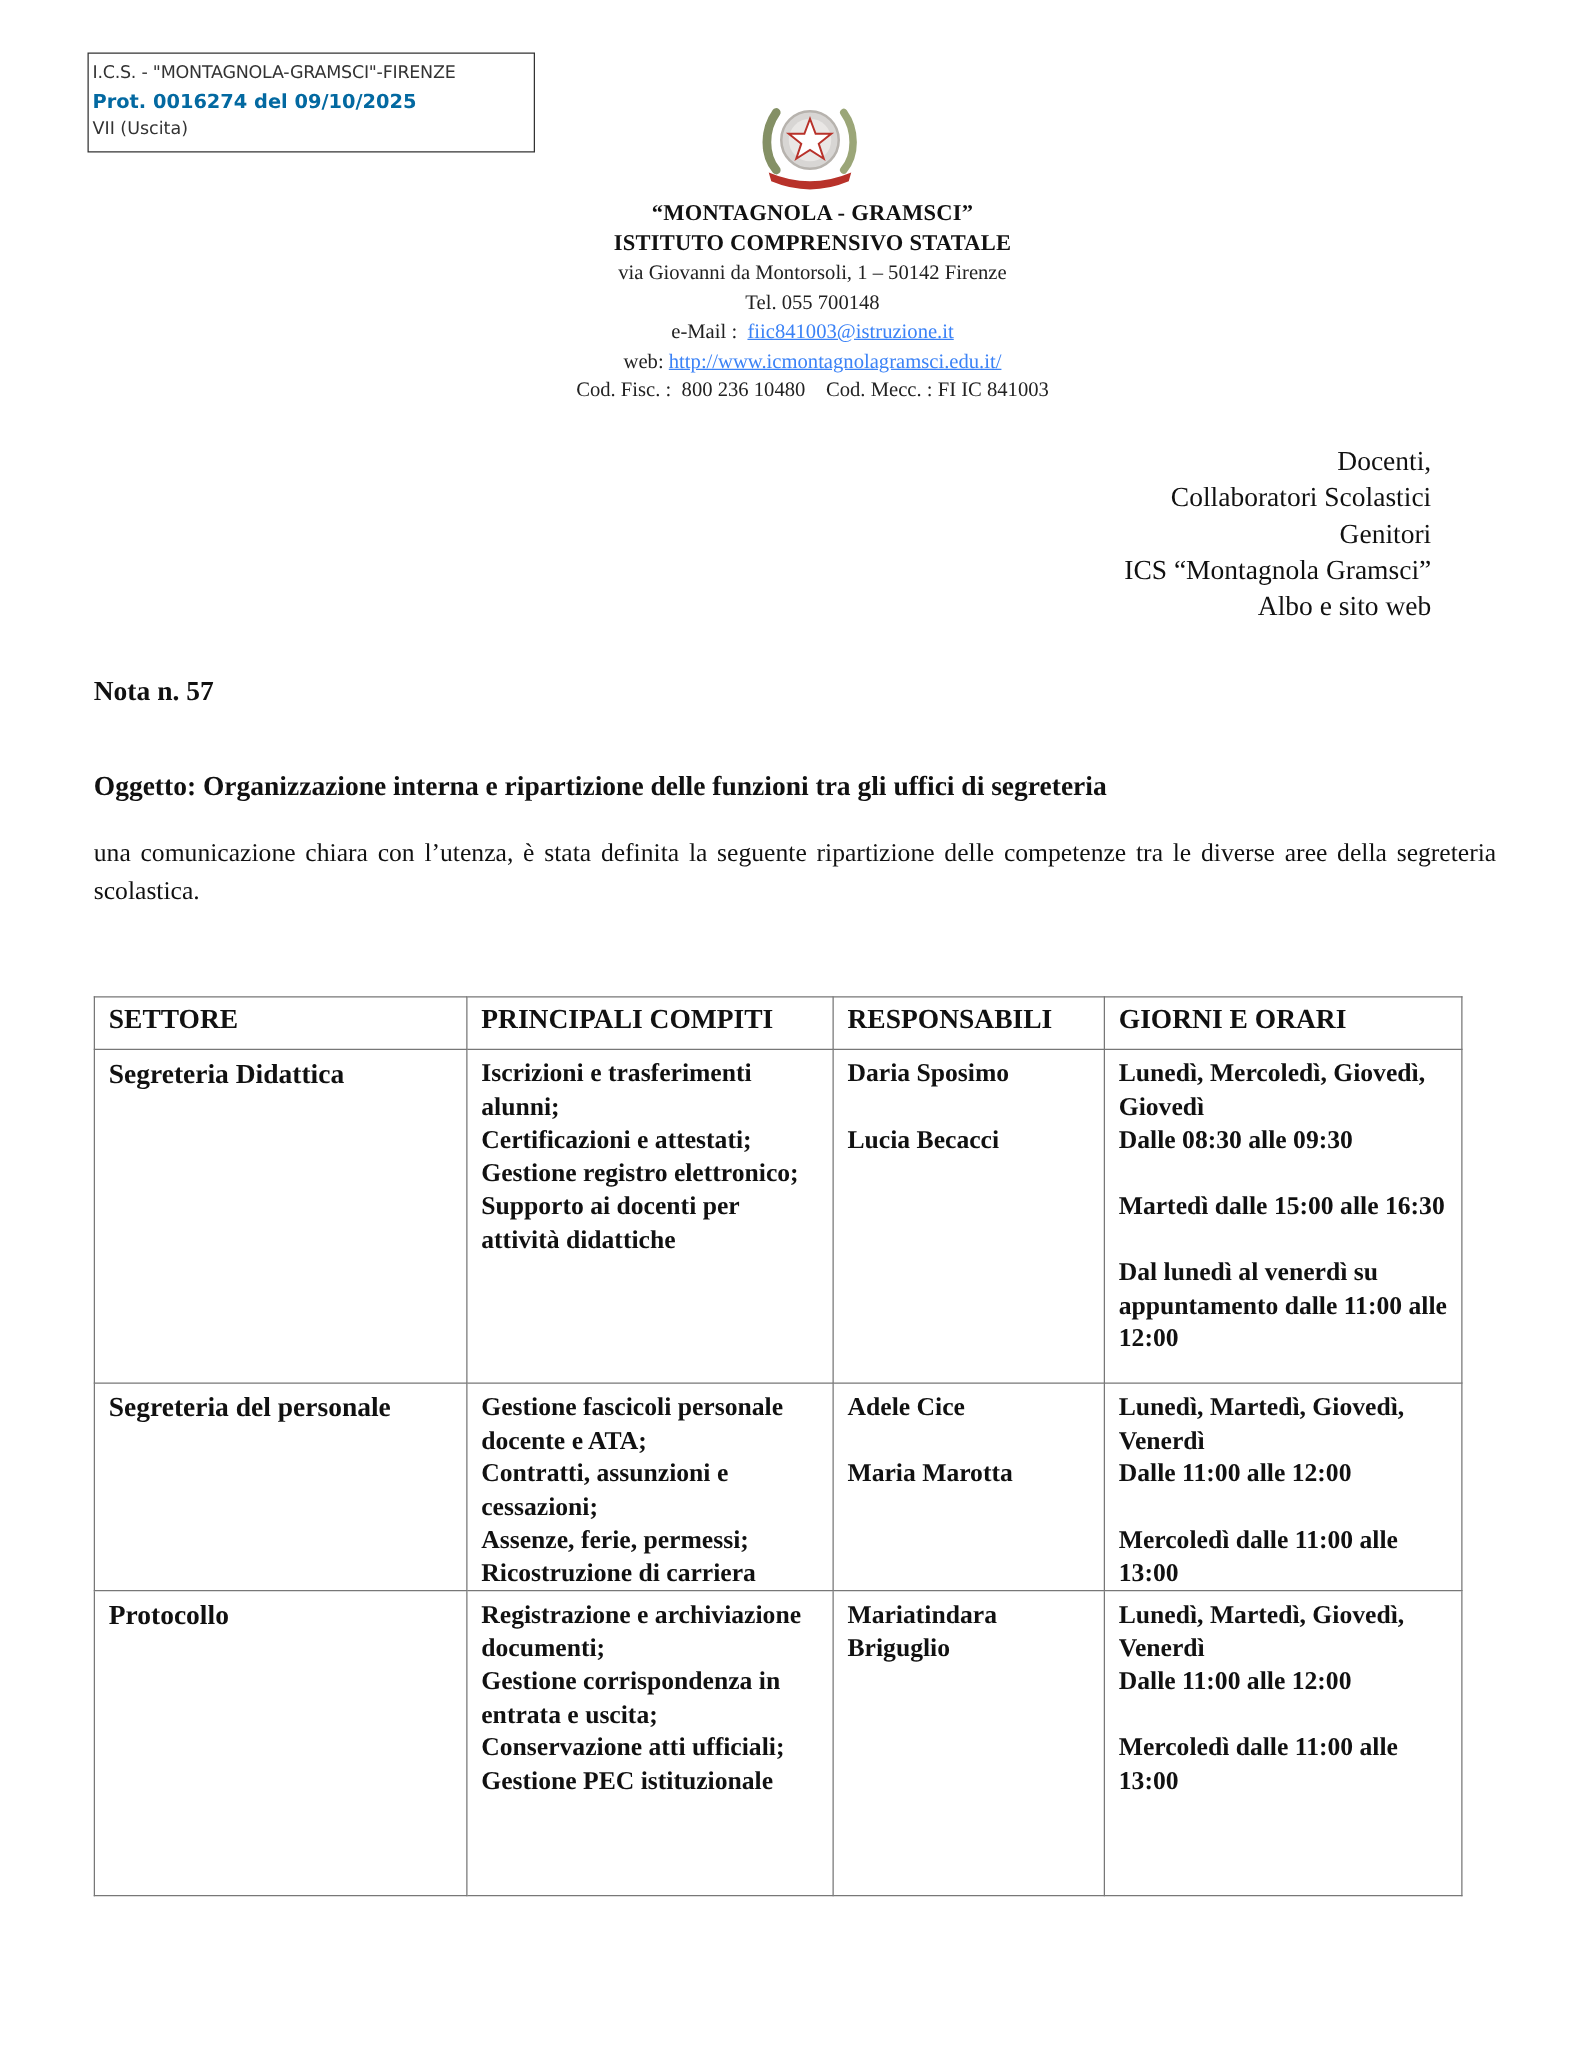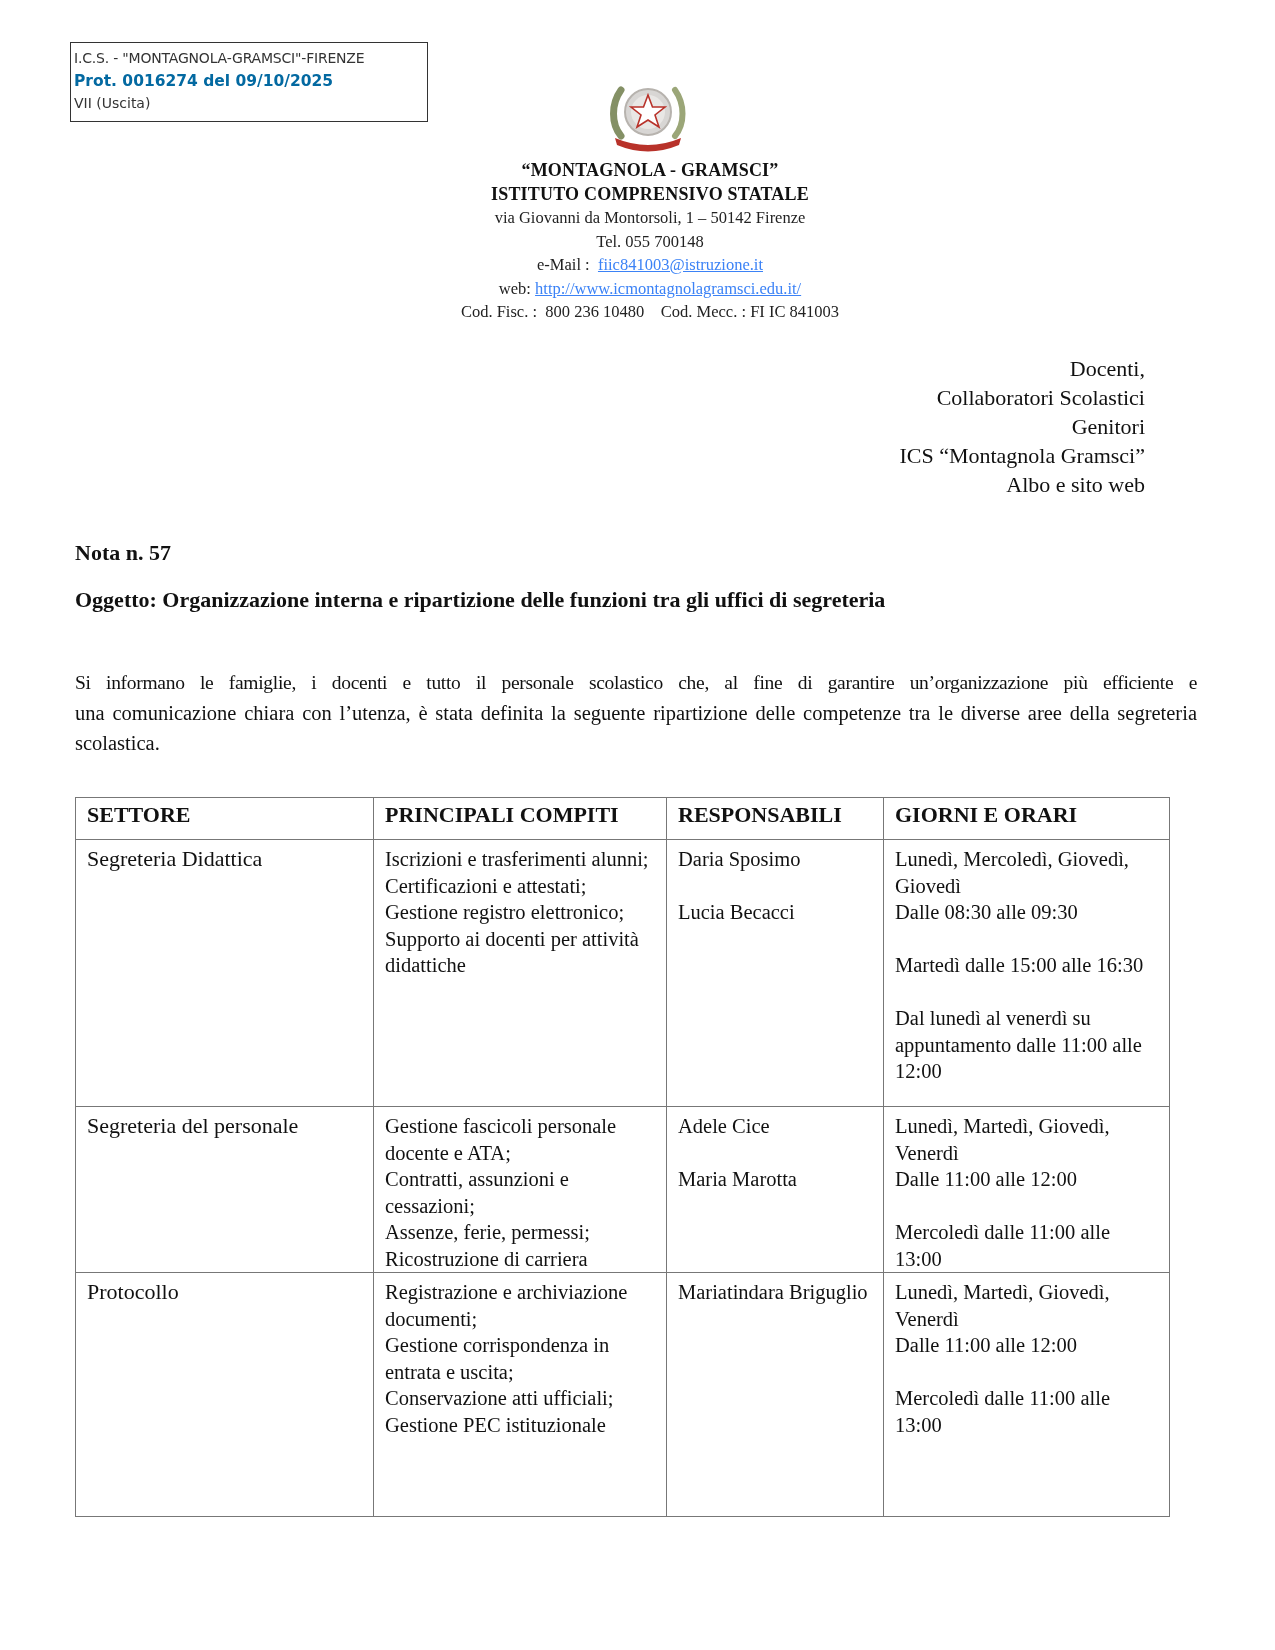--- a/index.html
+++ b/index.html
@@ -18,28 +18,28 @@
   
   .header { left: 300px; top: 158px; width: 700px; text-align: center; font-family: "Liberation Serif", serif; }
   .header .title { font-size: 18px; font-weight: bold; line-height: 24px; letter-spacing: 0.2px; }
   .header .line { font-size: 16.5px; line-height: 23.5px; color: #222; }
   .header a { color: #3b82f6; text-decoration: underline; }
 
   
   .recipients { right: 130px; top: 354px; text-align: right; font-size: 22px; line-height: 29px; }
 
   .nota { left: 75px; top: 540px; font-size: 22px; font-weight: bold; }
-  .oggetto { left: 75px; top: 587px; font-size: 22px; font-weight: bold; }
+  .oggetto { left: 75px; top: 616px; font-size: 22px; font-weight: bold; }
 
   .para { left: 75px; top: 668px; width: 1122px; font-size: 20.5px; line-height: 30px; text-align: justify; }
   .para .first { font-size: 19.5px; letter-spacing: -0.3px; display:block; text-align: justify; text-align-last: justify; }
 
   
   .tbl { left: 75px; top: 797px; border-collapse: collapse; table-layout: fixed; }
-  .tbl td, .tbl th { border: 1.5px solid #777; vertical-align: top; padding: 6px 11px 0 11px; font-size: 20.5px; line-height: 26.5px; text-align: left; font-weight: normal; }
+  .tbl td, .tbl th { border: 1.5px solid #777; vertical-align: top; padding: 6px 11px 0 11px; font-size: 20.5px; line-height: 26.5px; text-align: left; font-weight: bold; }
   .tbl th { font-weight: bold; font-size: 22px; height: 37px; padding-top: 4px; }
   .tbl .cell-line { display: block; }
   .tbl .gap { display: block; height: 26.5px; }
 </style>
 </head>
 <body>
 
 <div class="abs stamp">
   <div class="l1">I.C.S. - "MONTAGNOLA-GRAMSCI"-FIRENZE</div>
   <div class="l2">Prot. 0016274 del 09/10/2025</div>
@@ -83,21 +83,20 @@
   <div>Collaboratori Scolastici</div>
   <div>Genitori</div>
   <div>ICS “Montagnola Gramsci”</div>
   <div>Albo e sito web</div>
 </div>
 
 <div class="abs nota">Nota n. 57</div>
 <div class="abs oggetto">Oggetto: Organizzazione interna e ripartizione delle funzioni tra gli uffici di segreteria</div>
 
 <div class="abs para">
-  <span class="first">Si informano le famiglie, i docenti e tutto il personale scolastico che, al fine di garantire un’organizzazione più efficiente e</span>
   <span>una comunicazione chiara con l’utenza, è stata definita la seguente ripartizione delle competenze tra le diverse aree della segreteria scolastica.</span>
 </div>
 
 <table class="abs tbl">
   <colgroup>
     <col style="width:298px">
       <col style="width:293px">
       <col style="width:217px">
       <col style="width:286px">
   </colgroup>

